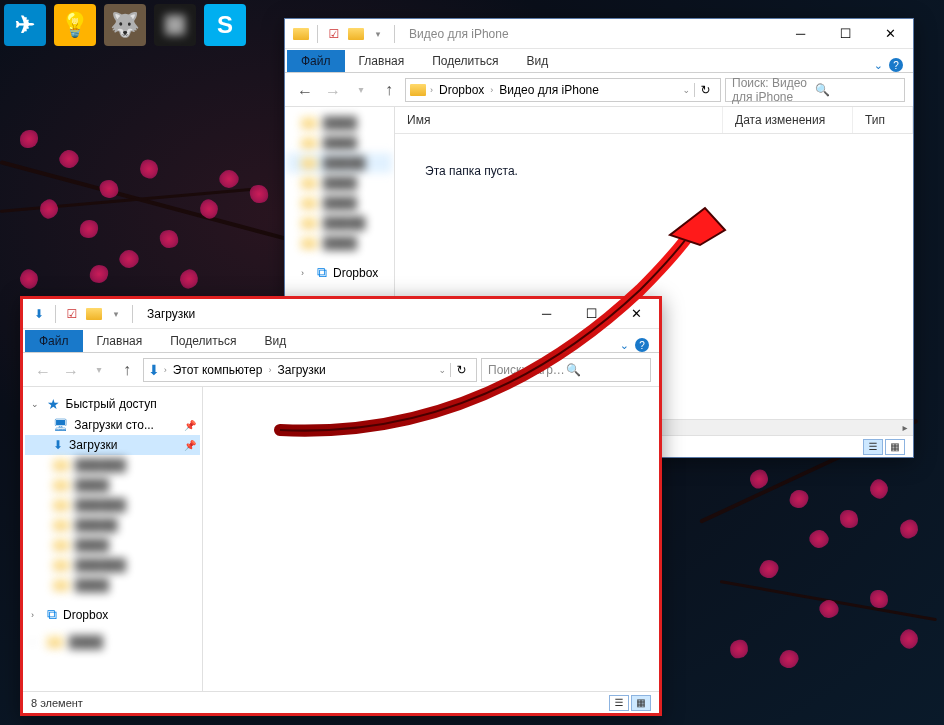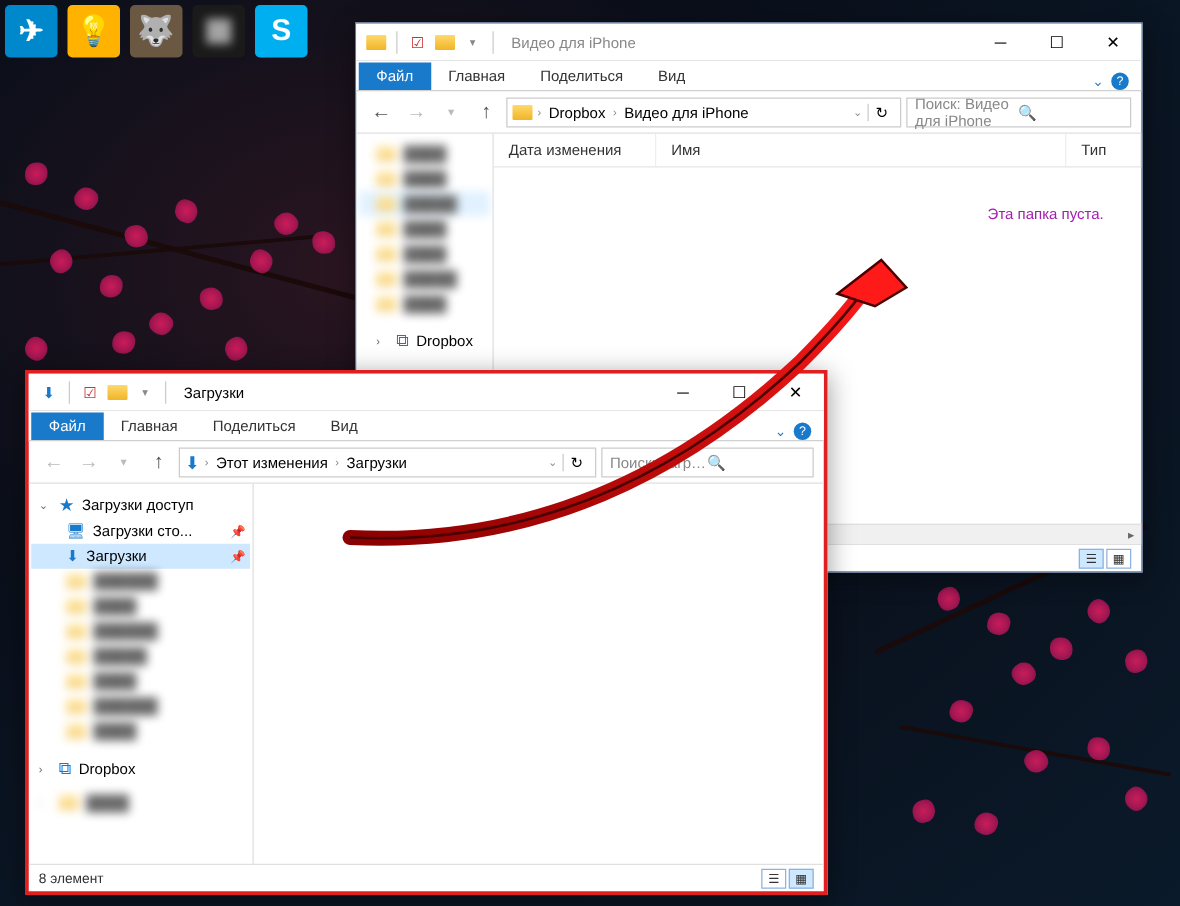--- a/index.html
+++ b/index.html
@@ -17,21 +17,21 @@
 .win-titlebar { height: 30px; display: flex; align-items: center; background: #fff; border-bottom: 1px solid #e5e5e5; }
 .titlebar-left { display: flex; align-items: center; gap: 6px; padding-left: 8px; }
 .qat-ico { width: 16px; height: 16px; display: flex; align-items: center; justify-content: center; font-size: 12px; }
 .sep { width: 1px; height: 18px; background: #ccc; margin: 0 2px; }
 .win-title { color: #888; font-size: 12px; margin-left: 6px; }
 .caption-btns { margin-left: auto; display: flex; }
 .cap-btn { width: 45px; height: 30px; display: flex; align-items: center; justify-content: center; font-size: 13px; color: #000; }
 
 .ribbon-tabs { height: 24px; display: flex; align-items: end; background: #fff; border-bottom: 1px solid #d0d0d0; padding-left: 2px; }
 .ribbon-tab { padding: 4px 14px; font-size: 12px; color: #333; }
-.ribbon-tab.file { background: #1979ca; color: #ffffff; }
+.ribbon-tab.file { background: #1979ca; color: #0f172a; }
 .help-ico { margin-left: auto; padding: 0 10px; color: #1979ca; display: flex; gap: 6px; align-items: center; }
 
 .addr-bar { height: 34px; display: flex; align-items: center; gap: 4px; padding: 4px 8px; border-bottom: 1px solid #e0e0e0; }
 .nav-btn { width: 24px; height: 24px; display: flex; align-items: center; justify-content: center; color: #555; font-size: 16px; }
 .nav-btn.dis { color: #bbb; }
 .addr-field { flex: 1; height: 24px; border: 1px solid #ccc; display: flex; align-items: center; padding: 0 4px; gap: 4px; font-size: 12px; }
 .crumb { padding: 0 2px; }
 .crumb-sep { color: #888; font-size: 9px; }
 .addr-ref { width: 22px; text-align: center; border-left: 1px solid #ccc; }
 .search-box { width: 180px; height: 24px; border: 1px solid #ccc; display: flex; align-items: center; padding: 0 6px; color: #888; }
@@ -44,21 +44,21 @@
 .nav-item.sub { padding-left: 28px; }
 .nav-ico { width: 16px; height: 12px; display: inline-block; }
 .folder-ico { background: linear-gradient(#ffd96b,#f0b428); border-radius: 1px; }
 .pin-ico { width: 10px; height: 10px; margin-left: auto; color: #888; font-size: 10px; }
 .blur { filter: blur(4px); opacity: .6; }
 .twisty { font-size: 9px; color: #666; width: 10px; display: inline-block; }
 
 .content { flex: 1; display: flex; flex-direction: column; }
 .col-headers { display: flex; border-bottom: 1px solid #e5e5e5; font-size: 12px; color: #333; }
 .col-h { padding: 6px 12px; border-right: 1px solid #eee; }
-.empty-msg { text-align: right; padding: 30px; color: #a21caf; font-size: 12px; }
+.empty-msg { text-align: left; padding: 30px; color: #0f172a; font-size: 12px; }
 .file-area { flex: 1; padding: 12px; position: relative; }
 .file-icon { display: inline-flex; flex-direction: column; align-items: center; width: 90px; text-align: center; gap: 4px; }
 .video-thumb { width: 70px; height: 60px; border: 6px solid #333; border-left: 12px solid #333; border-right: 12px solid #333; background: linear-gradient(135deg,#d4a878 0%,#8b5a3a 50%, #fff 60%); position: relative; }
 .video-thumb::before, .video-thumb::after { content:""; position:absolute; top:-6px; bottom:-6px; width:3px; background: repeating-linear-gradient(#333 0 4px,#fff 4px 8px); }
 .video-thumb::before { left:-9px; } .video-thumb::after { right:-9px; }
 .file-name { font-size: 12px; }
 
 .statusbar { height: 22px; border-top: 1px solid #e0e0e0; display: flex; align-items: center; padding: 0 8px; font-size: 11px; color: #333; }
 .view-toggle { margin-left: auto; display: flex; gap: 2px; }
 .vt-btn { width: 20px; height: 16px; border: 1px solid #8cb3e0; display: flex; align-items: center; justify-content: center; font-size: 10px; }
@@ -203,22 +203,22 @@
         </div>
       <div style="height:8px"></div>
       <div class="nav-item">
           <span class="twisty">›</span>
           <span style="color:#007ee5;font-size:14px">⧉</span>
           <span>Dropbox</span>
         </div>
     </div>
     <div class="content">
       <div class="col-headers">
+        <div class="col-h" style="flex:1">Имя</div>
         <div class="col-h" style="width:130px">Дата изменения</div>
-        <div class="col-h" style="flex:1">Имя</div>
         <div class="col-h" style="width:60px">Тип</div>
       </div>
       <div class="empty-msg">Эта папка пуста.</div>
       <div style="flex:1"></div>
       <div class="hscroll">
           <span class="hscroll-arrow l">◂</span>
           <span class="hscroll-arrow r">▸</span>
         </div>
     </div>
   </div>
@@ -261,38 +261,38 @@
       </div>
   </div>
   <div class="addr-bar">
     <div class="nav-btn dis">←</div>
     <div class="nav-btn dis">→</div>
     <div class="nav-btn dis" style="font-size:10px">▾</div>
     <div class="nav-btn">↑</div>
     <div class="addr-field">
       <span style="color:#1979ca;font-size:14px">⬇</span>
       <span class="crumb-sep">›</span>
-      <span class="crumb">Этот изменения</span>
+      <span class="crumb">Этот компьютер</span>
       <span class="crumb-sep">›</span>
       <span class="crumb">Загрузки</span>
       <span style="flex:1"></span>
       <span class="crumb-sep">⌄</span>
       <span class="addr-ref">↻</span>
     </div>
     <div class="search-box" style="width:170px">
       <span style="overflow:hidden;text-overflow:ellipsis;white-space:nowrap">Поиск: Загрузки</span>
       <span>🔍</span>
     </div>
   </div>
   <div class="body-row">
     <div class="navpane">
       <div class="nav-item" style="padding-left:6px">
           <span class="twisty">⌄</span>
           <span style="color:#1979ca;font-size:14px">★</span>
-          <span>Загрузки доступ</span>
+          <span>Быстрый доступ</span>
         </div>
       <div class="nav-item sub">
           <span style="color:#1979ca">🖥</span>
           <span>Загрузки сто...</span>
           <span class="pin-ico">📌</span>
         </div>
       <div class="nav-item sub sel">
           <span style="color:#1979ca">⬇</span>
           <span>Загрузки</span>
           <span class="pin-ico">📌</span>

